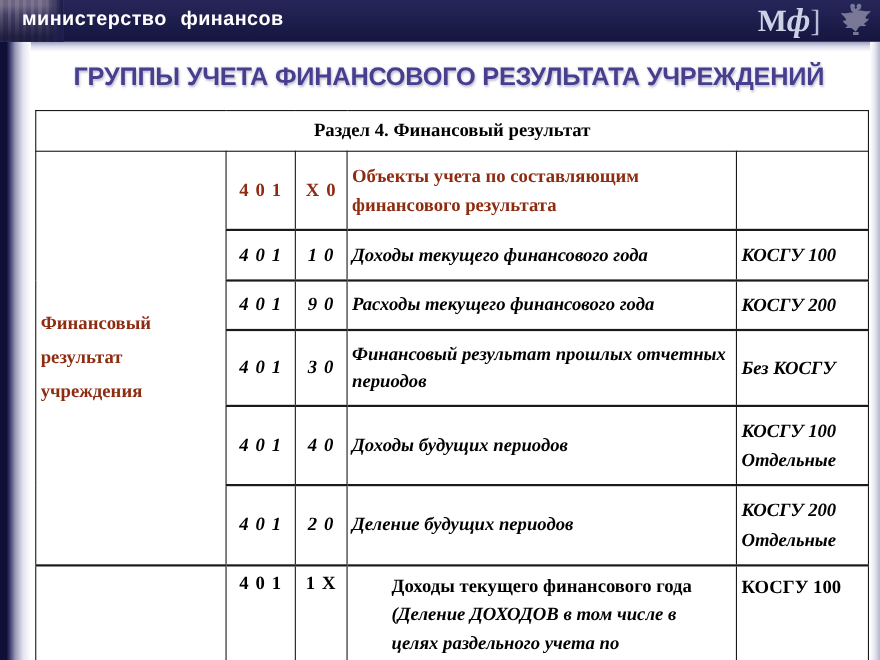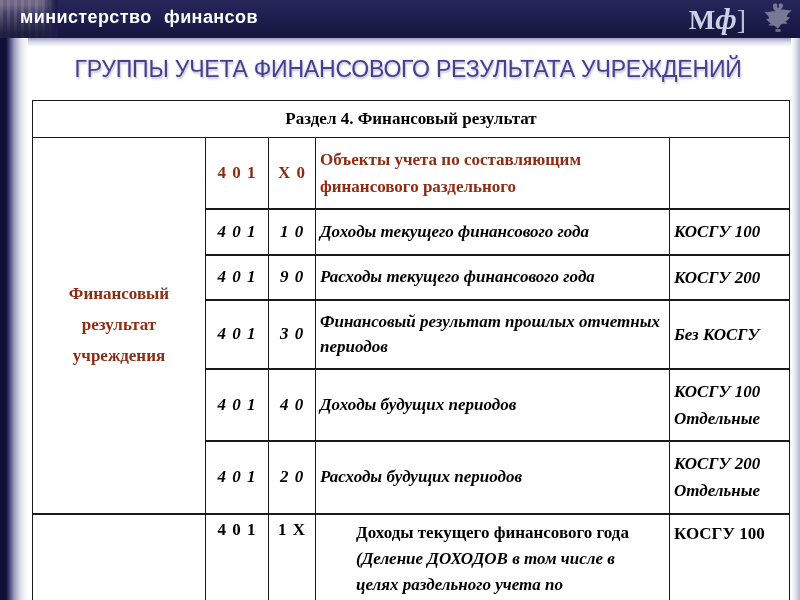--- a/index.html
+++ b/index.html
@@ -28,35 +28,35 @@
   
   .frame-top{position:absolute;top:38px;left:0;width:800px;height:9px;z-index:5;
              background:linear-gradient(180deg,#9aa0bf 0,#d9dbe9 45%,#ffffff 100%);}
   .frame-left{position:absolute;top:38px;left:0;width:28px;height:562px;z-index:5;
               background:linear-gradient(90deg,#0f0f38 0 6px,#3c3c6e 9px,#9a9ab8 14px,#e3e3ef 21px,#ffffff 28px);}
   .frame-right{position:absolute;top:38px;right:0;width:9px;height:562px;z-index:5;
                background:linear-gradient(270deg,#b4b7cb 0,#e6e7f0 55%,#ffffff 100%);}
 
   
   .title{position:absolute;top:56px;left:36px;width:744px;z-index:4;text-align:center;
-         font-size:23px;font-weight:normal;color:#473e8e;letter-spacing:-.2px;white-space:nowrap;
+         font-size:23px;font-weight:bold;color:#473e8e;letter-spacing:-.2px;white-space:nowrap;
          text-shadow:-1px -1px 0 rgba(235,235,248,.95),1px 2px 2px rgba(50,50,100,.30);}
 
   
   .tbl{position:absolute;left:32px;top:100px;z-index:4;width:757px;
        border-collapse:collapse;table-layout:fixed;
        font-family:"Liberation Serif",serif;font-weight:bold;font-size:17px;color:#000;}
   .tbl td{border:1px solid #1a1a1a;padding:8px 4px;vertical-align:middle;overflow:hidden;}
   .tbl tr.rt td{border-top:2px solid #1a1a1a;}
   .sect{text-align:center;}
   .red{color:#8e2c12;}
   .it{font-style:italic;}
   .codes{text-align:center;letter-spacing:1px;}
   .vtop{vertical-align:top;}
-  .cell-label{vertical-align:top;color:#8e2c12;line-height:1.8;padding:4px 2px 0 4px;text-align:center;}
+  .cell-label{vertical-align:top;color:#8e2c12;line-height:1.8;padding:4px 2px 0 4px;}
   .desc-left{text-align:left;line-height:1.6;padding:3px 60px 3px 5px;}
   .desc-c{margin-left:21px;}
   .desc-30{padding:0 30px;line-height:1.5;}
   .kosgu{text-align:left;padding-left:12px;line-height:1.6;}
   .lastrow td{vertical-align:top;padding-top:5px;}
   .lastrow .desc-c{line-height:1.55;padding:5px 40px 0 40px;}
   .note-line{font-style:italic;}
 </style>
 </head>
 <body>
@@ -91,21 +91,21 @@
 
     <tbody>
         <tr class="r-head" style="height:33px">
       <td colspan="5" class="sect">Раздел 4. Финансовый результат</td>
     </tr>
 
     <tr style="height:59px">
       <td rowspan="6" class="cell-label">Финансовый результат учреждения</td>
       <td class="codes red vtop">4 0 1</td>
       <td class="codes red vtop">Х 0</td>
-      <td class="desc-left red vtop">Объекты учета по составляющим финансового раздельного</td>
+      <td class="desc-left red vtop">Объекты учета по составляющим финансового результата</td>
       <td class="kosgu"></td>
     </tr>
 
     <tr class="rt" style="height:34px">
       <td class="codes it">4 0 1</td>
       <td class="codes it">1 0</td>
       <td class="desc-c it">Доходы текущего финансового года</td>
       <td class="kosgu it">КОСГУ 100</td>
     </tr>
 
@@ -129,21 +129,21 @@
       <td class="desc-c it">Доходы будущих периодов</td>
       <td class="kosgu it">
             <div>КОСГУ 100</div>
             <div>Отдельные</div>
           </td>
     </tr>
 
     <tr class="rt" style="height:57px">
       <td class="codes it">4 0 1</td>
       <td class="codes it">2 0</td>
-      <td class="desc-c it">Расходы будущих периодов</td>
+      <td class="desc-c it">Деление будущих периодов</td>
       <td class="kosgu it">
             <div>КОСГУ 200</div>
             <div>Отдельные</div>
           </td>
     </tr>
 
     <tr class="rt lastrow" style="height:200px">
       <td></td>
       <td class="codes">4 0 1</td>
       <td class="codes">1 Х</td>

